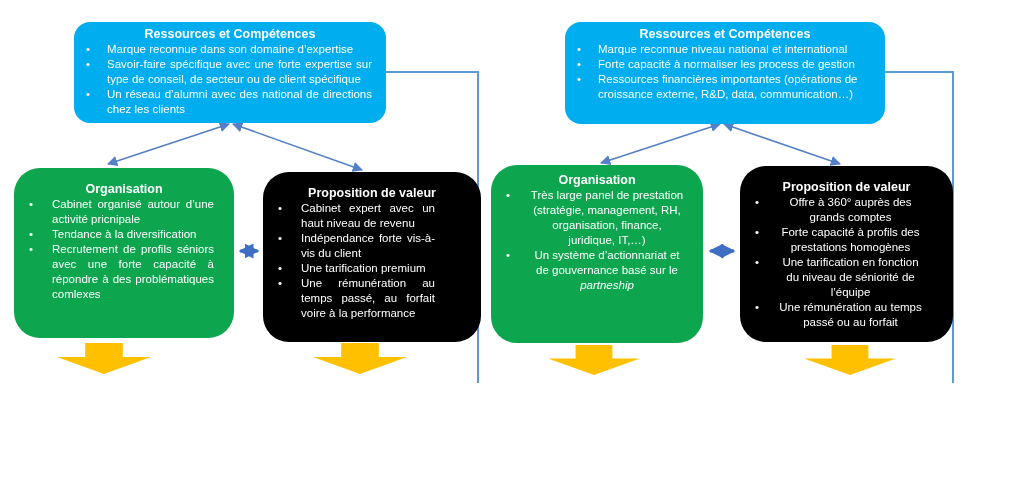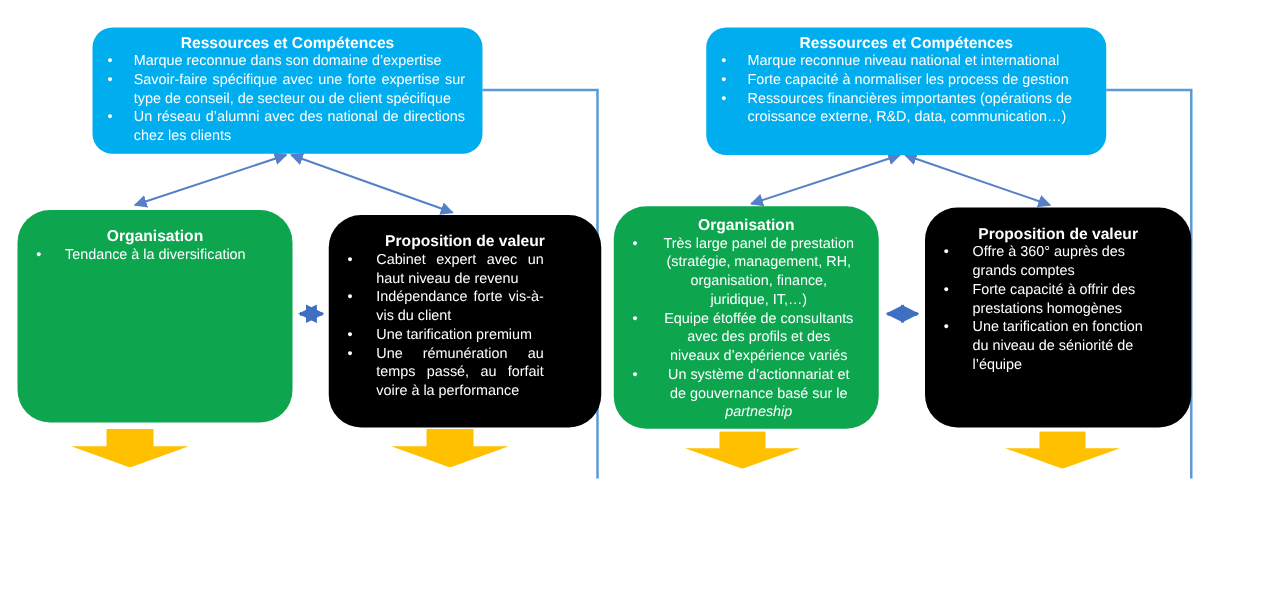--- a/index.html
+++ b/index.html
@@ -16,21 +16,21 @@
   .box-title{text-align:center;font-weight:bold;font-size:12.5px;line-height:16px;}
   .bullet{display:flex;font-size:11.5px;line-height:15px;}
   .bullet::before{content:"\2022";flex:0 0 23px;padding-left:15px;box-sizing:content-box;}
   .res .bullet::before{flex-basis:21px;padding-left:12px;}
   .btext{flex:1;padding-right:0;}
   .jus .btext{text-align:justify;}
   .lres .btext{padding-right:14px;}
   .lorg .btext{padding-right:20px;}
   .lprop .btext{padding-right:46px;}
   .rorg .btext{padding-right:18px;text-align:center;}
-  .rprop .btext{padding-right:30px;}
+  .rprop .btext{padding-right:30px;text-align:center;}
   .block-arrow{position:absolute;background:#FFC000;
     clip-path:polygon(30% 0,70% 0,70% 45%,100% 45%,50% 100%,0 45%,30% 45%);}
   .ellipse{position:absolute;border-radius:50%;display:flex;align-items:center;
     justify-content:center;font-weight:bold;font-size:13px;}
   .gold{background:#FFC000;color:#000000;}
   .cyanellipse{background:#00AEEF;color:#0f172a;}
   .tri{position:absolute;background:#00AEEF;clip-path:polygon(0 0,100% 0,50% 100%);}
   svg.connectors{position:absolute;left:0;top:0;pointer-events:none;}
   em{font-style:italic;}
 </style>
@@ -74,21 +74,27 @@
         <span class="btext">Savoir-faire spécifique avec une forte expertise sur type de conseil, de secteur ou de client spécifique</span>
         </div>
       <div class="bullet">
         <span class="btext">Un réseau d’alumni avec des national de directions chez les clients</span>
         </div>
     </div>
 
     <div class="box org lorg jus" style="left:14px;top:168px;width:220px;height:170px">
       <div class="box-title">Organisation</div>
       <div class="bullet">
+        <span class="btext">Cabinet organisé autour d’une activité pricnipale</span>
+        </div>
+      <div class="bullet">
         <span class="btext">Tendance à la diversification</span>
+        </div>
+      <div class="bullet">
+        <span class="btext">Recrutement de profils séniors avec une forte capacité à répondre à des problématiques comlexes</span>
         </div>
     </div>
 
     <div class="box prop lprop jus" style="left:263px;top:172px;width:218px;height:170px">
       <div class="box-title">Proposition de valeur</div>
       <div class="bullet">
         <span class="btext">Cabinet expert avec un haut niveau de revenu</span>
         </div>
       <div class="bullet">
         <span class="btext">Indépendance forte vis-à-vis du client</span>
@@ -132,37 +138,37 @@
         <span class="btext">Ressources financières importantes (opérations de croissance externe, R&amp;D, data, communication…)</span>
         </div>
     </div>
 
     <div class="box org rorg" style="left:491px;top:165px;width:212px;height:178px">
       <div class="box-title">Organisation</div>
       <div class="bullet">
         <span class="btext">Très large panel de prestation (stratégie, management, RH, organisation, finance, juridique, IT,…)</span>
         </div>
       <div class="bullet">
-        <span class="btext">Equipe étoffée de consultants avec des profils et des niveaux d’expérience variés</span>
-        </div>
-      <div class="bullet">
         <span class="btext"><span>Un système d’actionnariat et de gouvernance basé sur le </span><em>partneship</em></span>
         </div>
     </div>
 
     <div class="box prop rprop" style="left:740px;top:166px;width:213px;height:176px">
       <div class="box-title">Proposition de valeur</div>
       <div class="bullet">
         <span class="btext">Offre à 360° auprès des grands comptes</span>
         </div>
       <div class="bullet">
-        <span class="btext">Forte capacité à offrir des prestations homogènes</span>
+        <span class="btext">Forte capacité à profils des prestations homogènes</span>
         </div>
       <div class="bullet">
         <span class="btext">Une tarification en fonction du niveau de séniorité de l’équipe</span>
+        </div>
+      <div class="bullet">
+        <span class="btext">Une rémunération au temps passé ou au forfait</span>
         </div>
     </div>
 
     <div class="block-arrow" style="left:548px;top:345px;width:92px;height:30px"></div>
     <div class="block-arrow" style="left:804px;top:345px;width:92px;height:30px"></div>
 
     <div class="ellipse gold" style="left:551px;top:383px;width:89px;height:40px">
       <span>Coûts</span>
       </div>
     <div class="ellipse gold" style="left:804px;top:383px;width:98px;height:41px">

